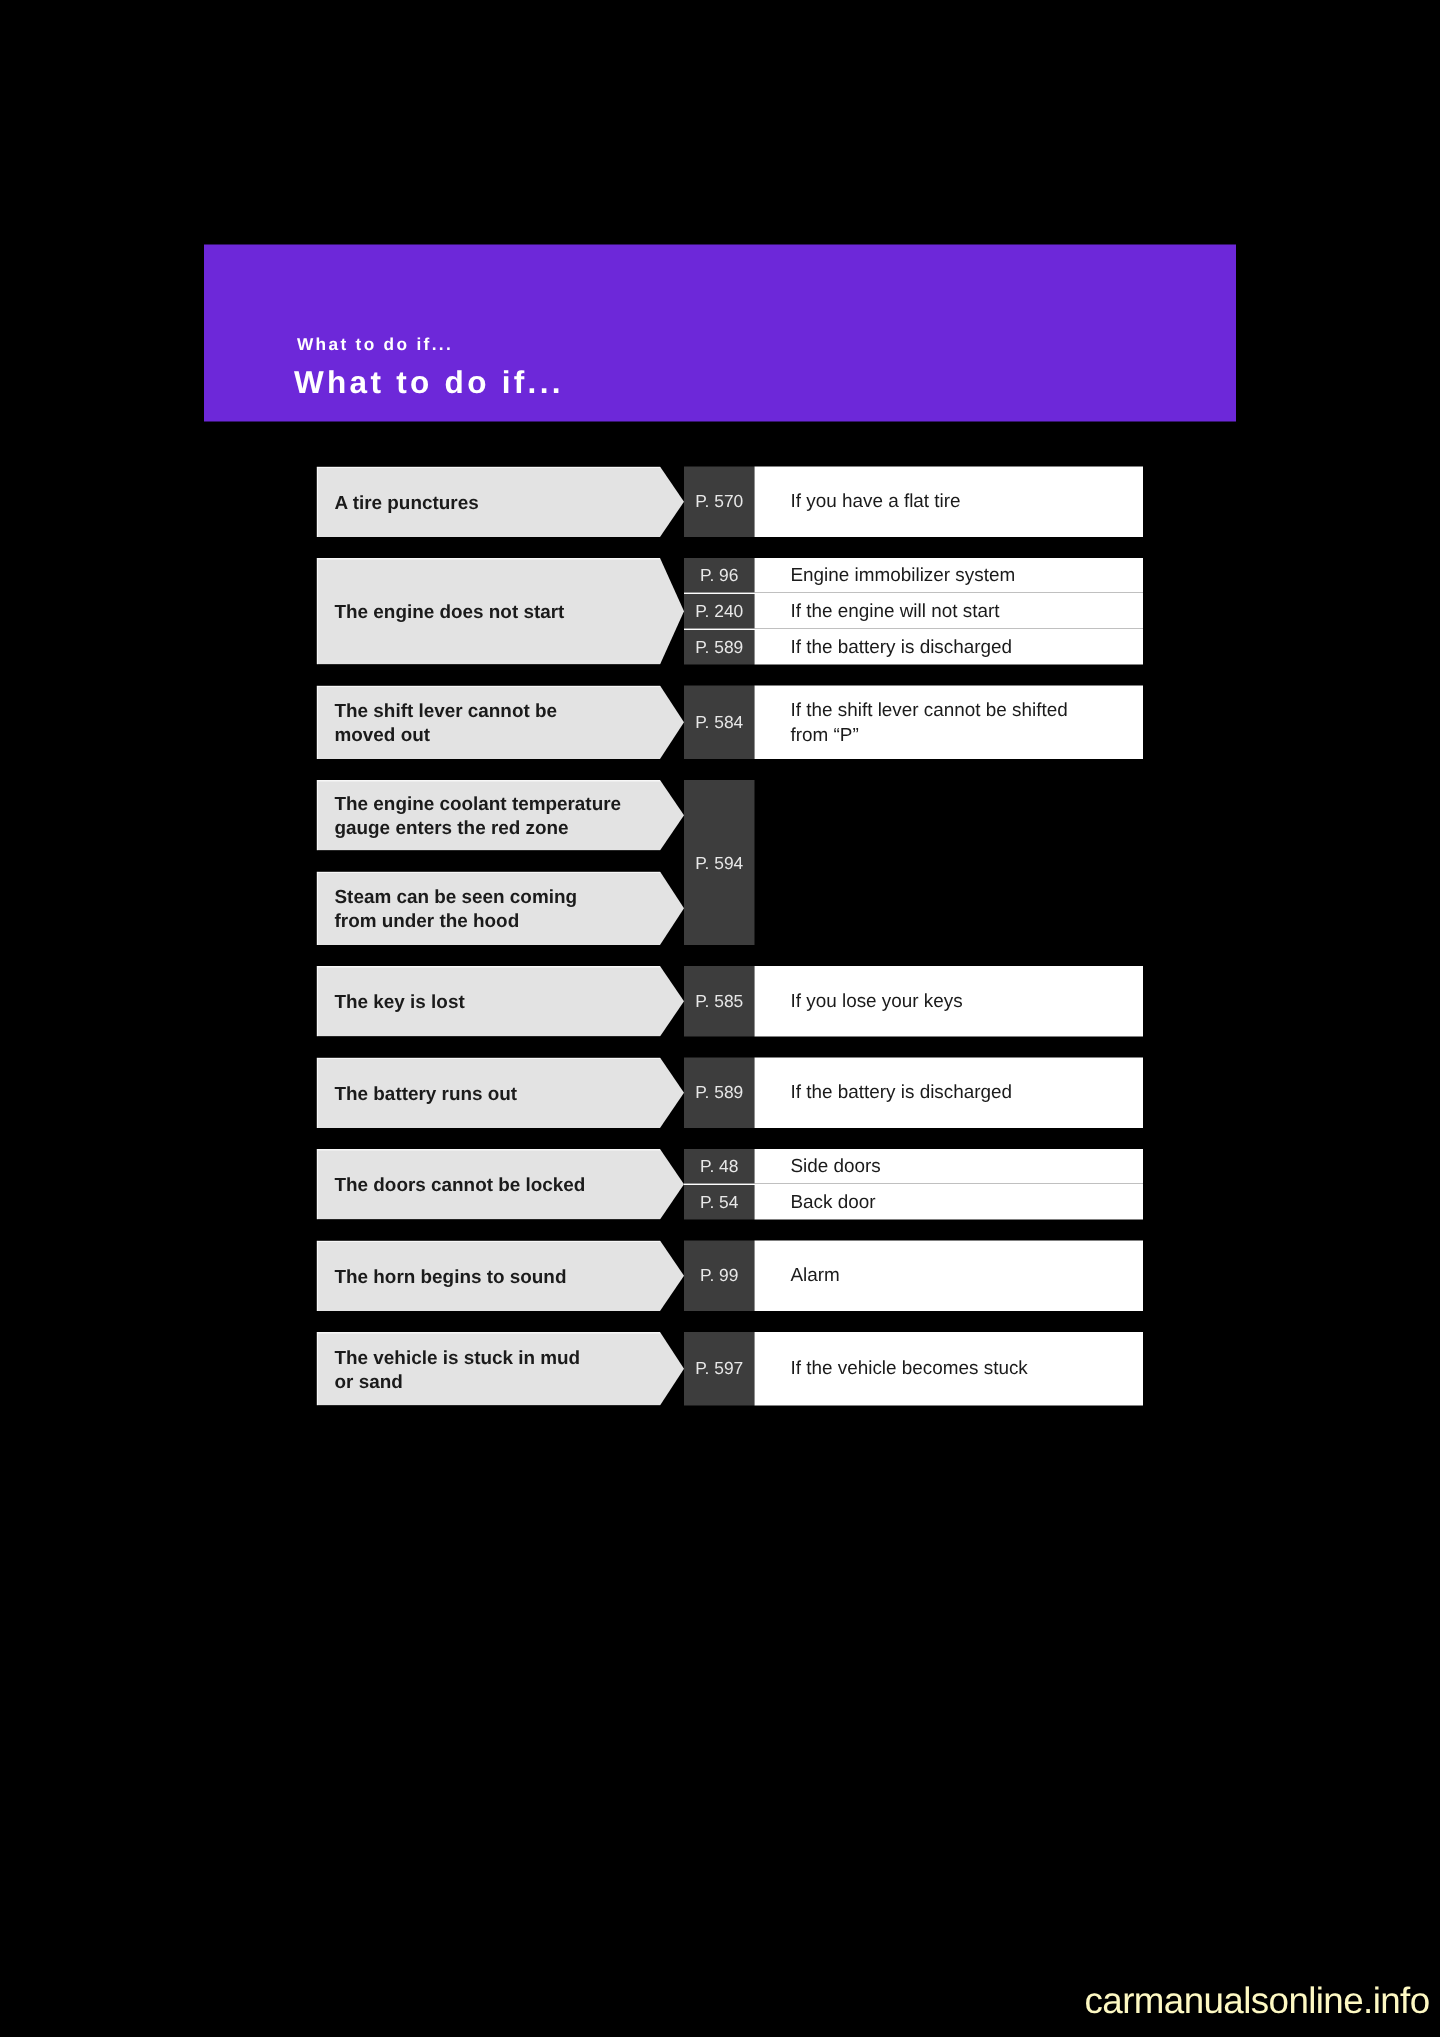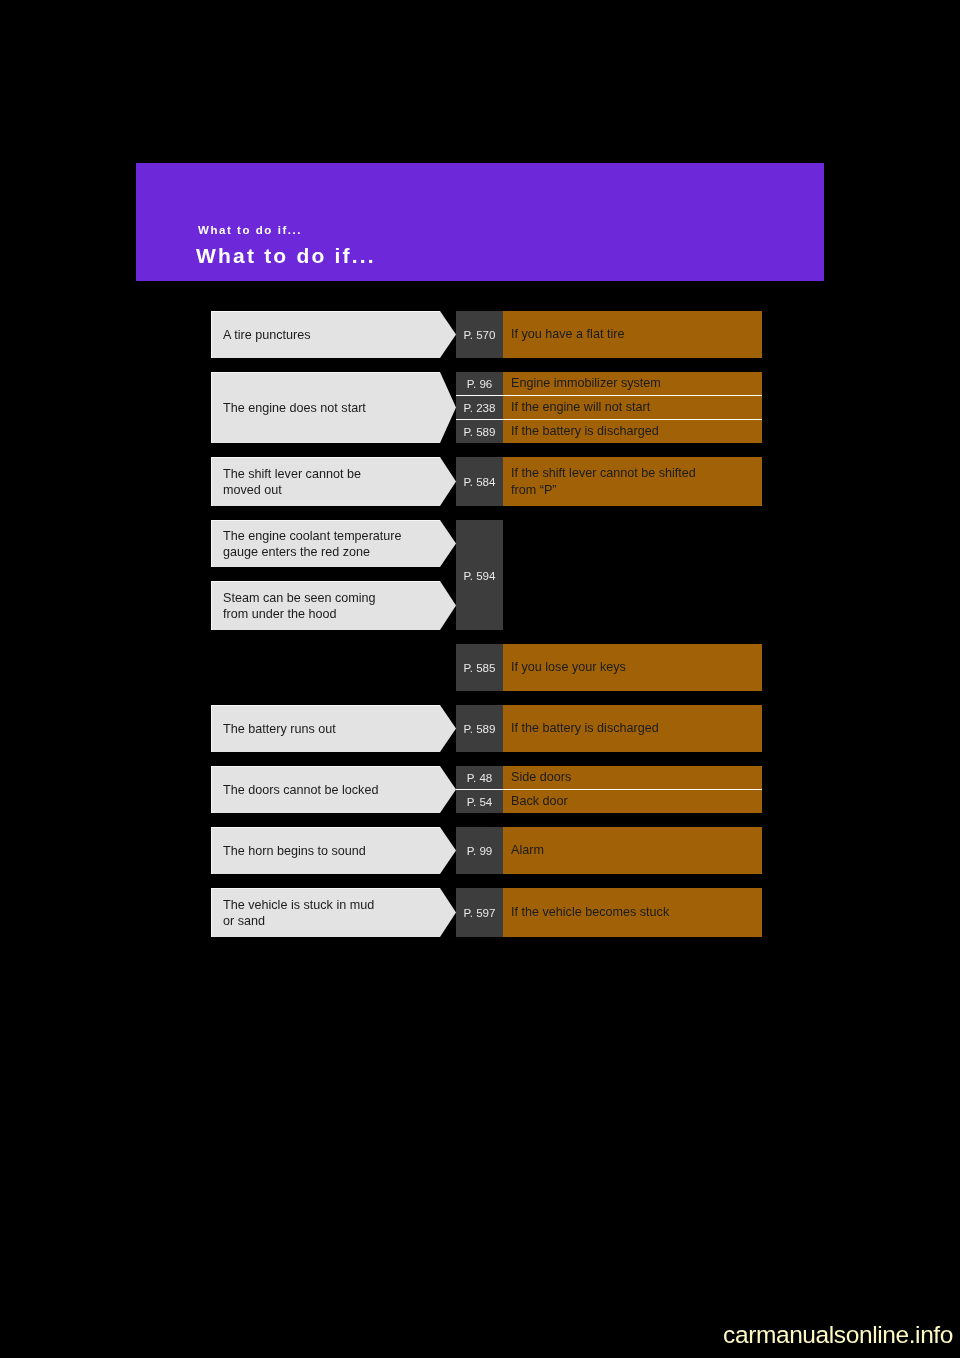--- a/index.html
+++ b/index.html
@@ -82,20 +82,21 @@
     
     clip-path: polygon(0 0, 229px 0, 245px 50%, 229px 100%, 0 100%);
     border-top: 1px solid #f7f7f7;
     border-left: 1px solid #f7f7f7;
     filter: drop-shadow(0.8px 0.8px 0px #8d8d8d);
   }
   .cond-inner {
     position: relative;
     z-index: 2;
     white-space: pre-line;
+    font-weight: bold;
   }
   
   .cond::after {
     content: "";
     position: absolute;
     left: 0; top: 0; right: 0; bottom: 0;
     background: linear-gradient(to right, transparent 0, transparent 100%);
     pointer-events: none;
   }
 
@@ -123,25 +124,25 @@
     color: #e8e8e8;
     font-size: 11.6px;
     display: flex;
     align-items: center;
     justify-content: center;
     white-space: nowrap;
   }
   .ref-text {
     flex: 1 1 auto;
     box-sizing: border-box;
-    background: #a16207;
+    background: #ffffff;
     color: #1b1b1b;
     font-size: 12.6px;
     line-height: 16.5px;
-    padding: 0 8px;
+    padding: 0 24px;
     display: flex;
     align-items: center;
     white-space: pre-line;
   }
 
   
   .ref-col.merged { display: flex; }
   .ref-col.merged .ref-line { flex: 1 1 100%; text-align: center; }
 
   
@@ -190,21 +191,21 @@
       <div class="cond h71">
         <span class="cond-inner">The engine does not start</span>
       </div>
     </div>
     <div class="ref-col h71">
       <div class="ref-line">
         <div class="ref-page">P. 96</div>
         <div class="ref-text">Engine immobilizer system</div>
       </div>
       <div class="ref-line">
-        <div class="ref-page">P. 238</div>
+        <div class="ref-page">P. 240</div>
         <div class="ref-text">If the engine will not start</div>
       </div>
       <div class="ref-line">
         <div class="ref-page">P. 589</div>
         <div class="ref-text">If the battery is discharged</div>
       </div>
     </div>
   </div>
 
   <div class="flow-row h49">
@@ -236,20 +237,25 @@
       </div>
     </div>
     <div class="ref-col merged h110">
       <div class="ref-line">
         <div class="ref-page">P. 594</div>
       </div>
     </div>
   </div>
 
   <div class="flow-row h47">
+    <div class="cond-col">
+      <div class="cond h47">
+        <span class="cond-inner">The key is lost</span>
+      </div>
+    </div>
     <div class="ref-col h47">
       <div class="ref-line">
         <div class="ref-page">P. 585</div>
         <div class="ref-text">If you lose your keys</div>
       </div>
     </div>
   </div>
 
   <div class="flow-row h47">
     <div class="cond-col">

